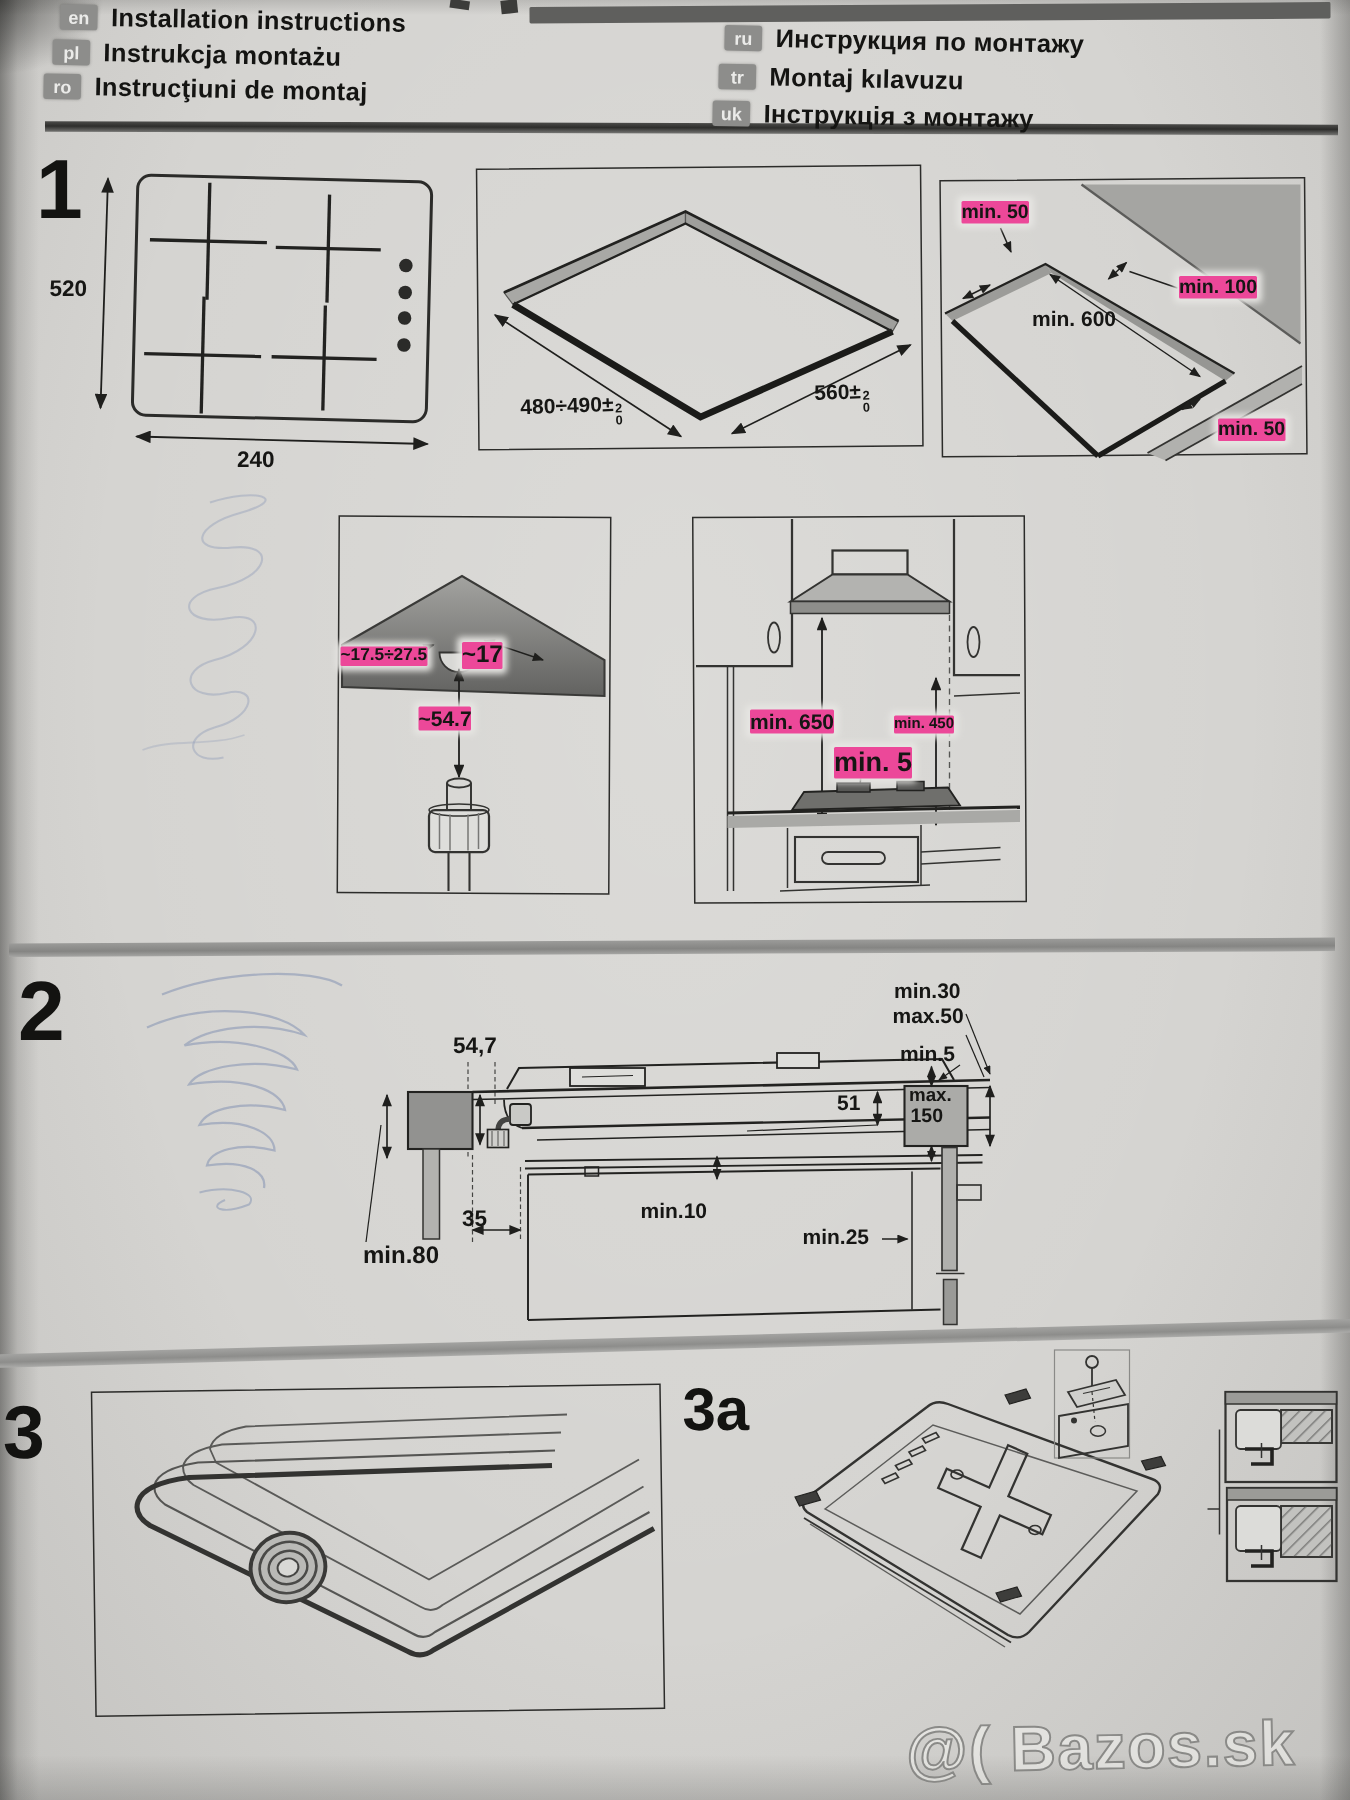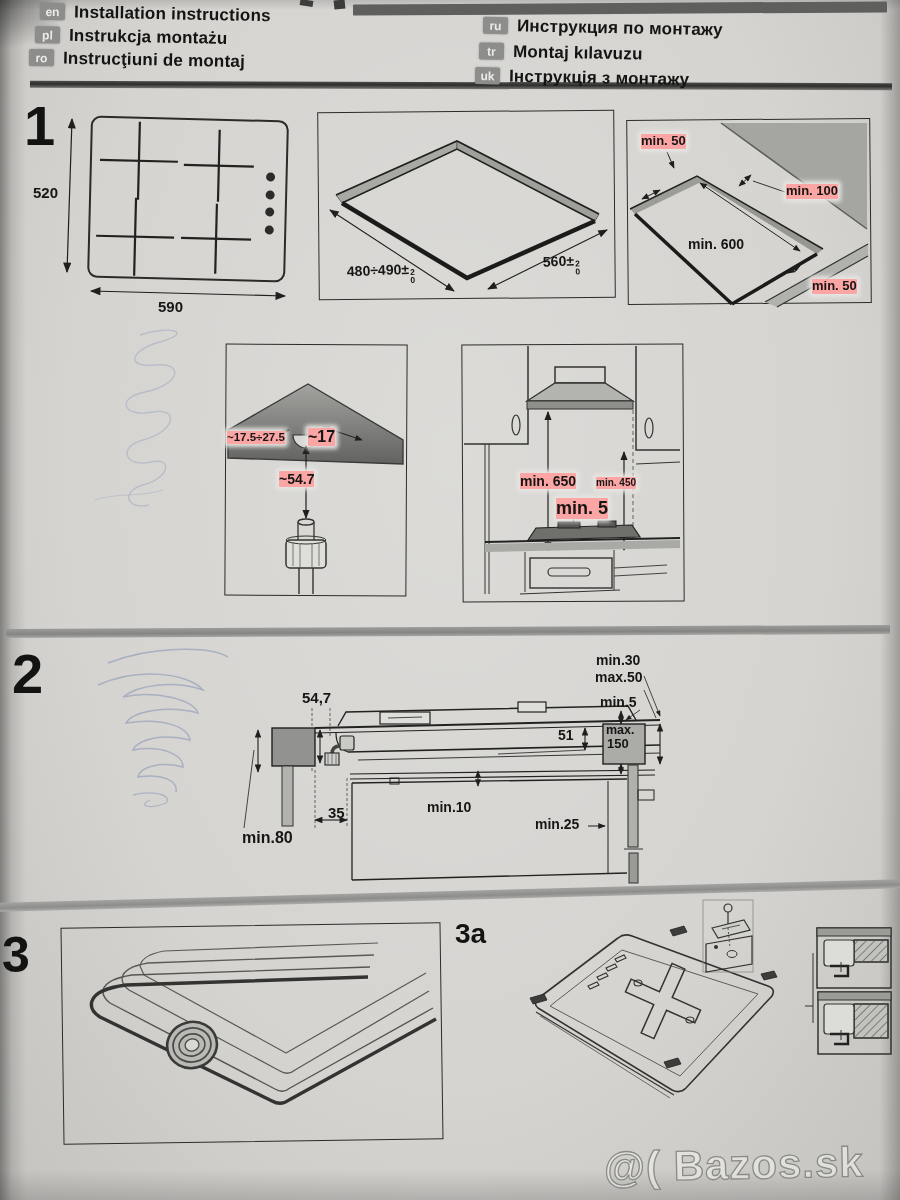--- a/index.html
+++ b/index.html
@@ -24,21 +24,21 @@
 
   .lang-row{position:absolute;display:flex;align-items:flex-start;gap:9px;transform:rotate(1.1deg);}
   .lang-tag{display:flex;align-items:center;justify-content:center;width:25px;height:17px;margin-top:1px;
             background:#8d8d8b;color:#ebebe9;font-size:12px;font-weight:bold;border-radius:2px;
             box-shadow:0 0 2px rgba(60,60,58,.4);}
   .lang-label{font-size:17px;font-weight:bold;letter-spacing:.2px;white-space:nowrap;color:#141412;}
 
   .box{position:absolute;border:1.6px solid #2c2c2a;}
   .num{position:absolute;font-weight:bold;color:#131311;line-height:1;}
   .lbl{position:absolute;font-weight:bold;color:#161614;white-space:nowrap;line-height:1.15;}
-  .chip{background:#fca5a5;box-shadow:0 0 4px 3px #e6e5e2;border-radius:1px;}
+  .chip{background:#ec4899;box-shadow:0 0 4px 3px #e6e5e2;border-radius:1px;}
   .tol{display:inline-flex;flex-direction:column;font-size:8.5px;line-height:7.5px;vertical-align:-1px;margin-left:1px;}
   .tol i{font-style:normal;}
   svg{position:absolute;overflow:visible;}
   .wm{position:absolute;font-weight:bold;font-size:42px;letter-spacing:1px;transform:rotate(-1.2deg);
       color:rgba(244,244,241,.55);-webkit-text-stroke:1.3px rgba(125,125,122,.85);white-space:nowrap;}
 </style>
 </head>
 <body>
 
 <div class="page">
@@ -78,21 +78,21 @@
     <span class="lang-label">Montaj kılavuzu</span>
   </div>
   <div class="lang-row" style="left:475px;top:68px">
     <span class="lang-tag">uk</span>
     <span class="lang-label">Інструкція з монтажу</span>
   </div>
 
   <div class="num" style="left:24px;top:98px;font-size:56px">1</div>
   <div class="num" style="left:12px;top:646px;font-size:56px">2</div>
   <div class="num" style="left:2px;top:930px;font-size:50px">3</div>
-  <div class="num" style="left:455px;top:920px;font-size:28px">3a</div>
+  <div class="num" style="left:455px;top:920px;font-size:40px">3a</div>
 
   <svg style="left:58px;top:105px" width="245" height="212" viewBox="0 0 245 212">
     <defs>
         <marker id="ahA" viewBox="0 0 10 8" refX="9" refY="4" markerWidth="9" markerHeight="7" orient="auto-start-reverse">
           <path d="M0,0 L10,4 L0,8 z" fill="#1f1f1d"></path>
         </marker>
       </defs>
     <g transform="rotate(1.4 130 95)" stroke="#26262
 4" fill="none">
       <rect x="32" y="14" width="196" height="160" rx="9" stroke="#2b2b29" stroke-width="2"></rect>
@@ -383,50 +383,50 @@
         <rect x="336" y="106" width="34" height="34" fill="#c2c2bf" stroke-width="1.1"></rect>
         <rect x="336" y="106" width="34" height="34" fill="url(#hatch)" stroke-width="1.1"></rect>
         <rect x="306" y="106" width="30" height="30" rx="3" fill="#dcdcd9" stroke-width="1.2"></rect>
         <path d="M312,136 L330,136 L330,146 L316,146" stroke-width="2.4" stroke="#222220"></path>
         <line x1="323" y1="132" x2="323" y2="142" stroke-width="1"></line>
       </g>
     </g>
   </svg>
 
   <span class="lbl" style="left:33px;top:184px;font-size:15px">520</span>
-  <span class="lbl" style="left:158px;top:298px;font-size:15px">590</span>
+  <span class="lbl" style="left:158px;top:298px;font-size:15px">240</span>
 
   <span class="lbl" style="left:347px;top:262px;font-size:14px;transform:rotate(-2deg)"><span>480÷490±</span><span class="tol">
         <i>2</i>
         <i>0</i>
       </span></span>
   <span class="lbl" style="left:543px;top:253px;font-size:14px;transform:rotate(-2deg)"><span>560±</span><span class="tol">
         <i>2</i>
         <i>0</i>
       </span></span>
 
   <span class="lbl chip" style="left:641px;top:134px;font-size:13px">min. 50</span>
   <span class="lbl chip" style="left:786px;top:184px;font-size:13px">min. 100</span>
-  <span class="lbl" style="left:688px;top:236px;font-size:14px">min. 600</span>
+  <span class="lbl" style="left:688px;top:204px;font-size:14px">min. 600</span>
   <span class="lbl chip" style="left:812px;top:279px;font-size:13px">min. 50</span>
 
   <span class="lbl chip" style="left:227px;top:431px;font-size:11.5px">~17.5÷27.5</span>
   <span class="lbl chip" style="left:308px;top:428px;font-size:16px">~17</span>
   <span class="lbl chip" style="left:279px;top:471px;font-size:14px">~54.7</span>
 
-  <span class="lbl chip" style="left:520px;top:473px;font-size:14px">min. 650</span>
+  <span class="lbl chip" style="left:500px;top:473px;font-size:14px">min. 650</span>
   <span class="lbl chip" style="left:596px;top:477px;font-size:10px">min. 450</span>
   <span class="lbl chip" style="left:556px;top:498px;font-size:18px">min. 5</span>
 
   <span class="lbl" style="left:302px;top:689px;font-size:15px">54,7</span>
   <span class="lbl" style="left:596px;top:652px;font-size:14px">min.30</span>
   <span class="lbl" style="left:595px;top:669px;font-size:14px">max.50</span>
   <span class="lbl" style="left:600px;top:694px;font-size:14px">min.5</span>
   <span class="lbl" style="left:558px;top:727px;font-size:14px">51</span>
   <span class="lbl" style="left:606px;top:723px;font-size:12.5px">max.</span>
   <span class="lbl" style="left:607px;top:737px;font-size:13px">150</span>
   <span class="lbl" style="left:427px;top:799px;font-size:14px">min.10</span>
   <span class="lbl" style="left:535px;top:816px;font-size:14px">min.25</span>
-  <span class="lbl" style="left:328px;top:804px;font-size:15px">35</span>
+  <span class="lbl" style="left:308px;top:804px;font-size:15px">35</span>
   <span class="lbl" style="left:242px;top:829px;font-size:16px">min.80</span>
 
   <div class="wm" style="left:604px;top:1141px">@( Bazos.sk</div>
 </div>
 
 </body></html>

